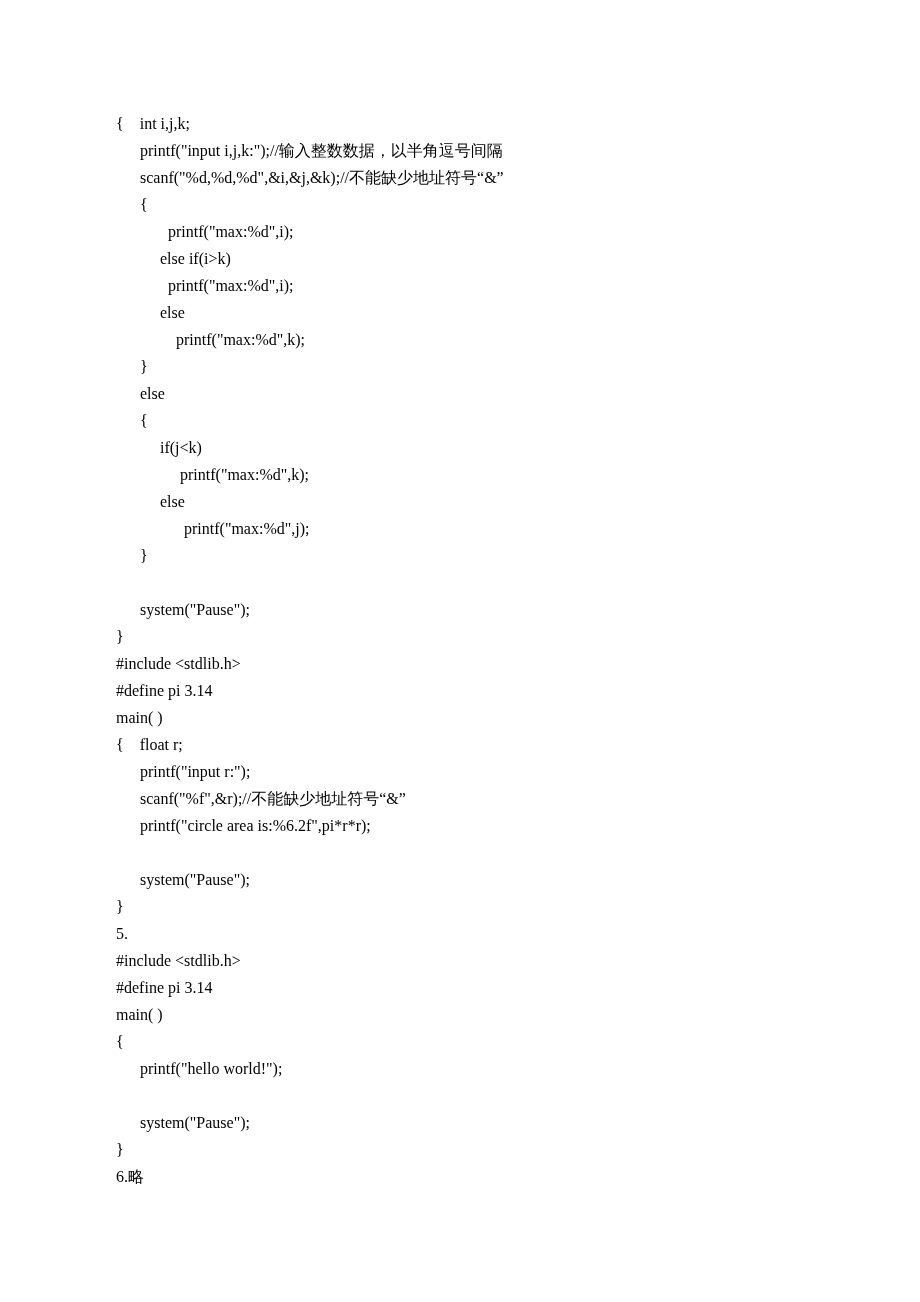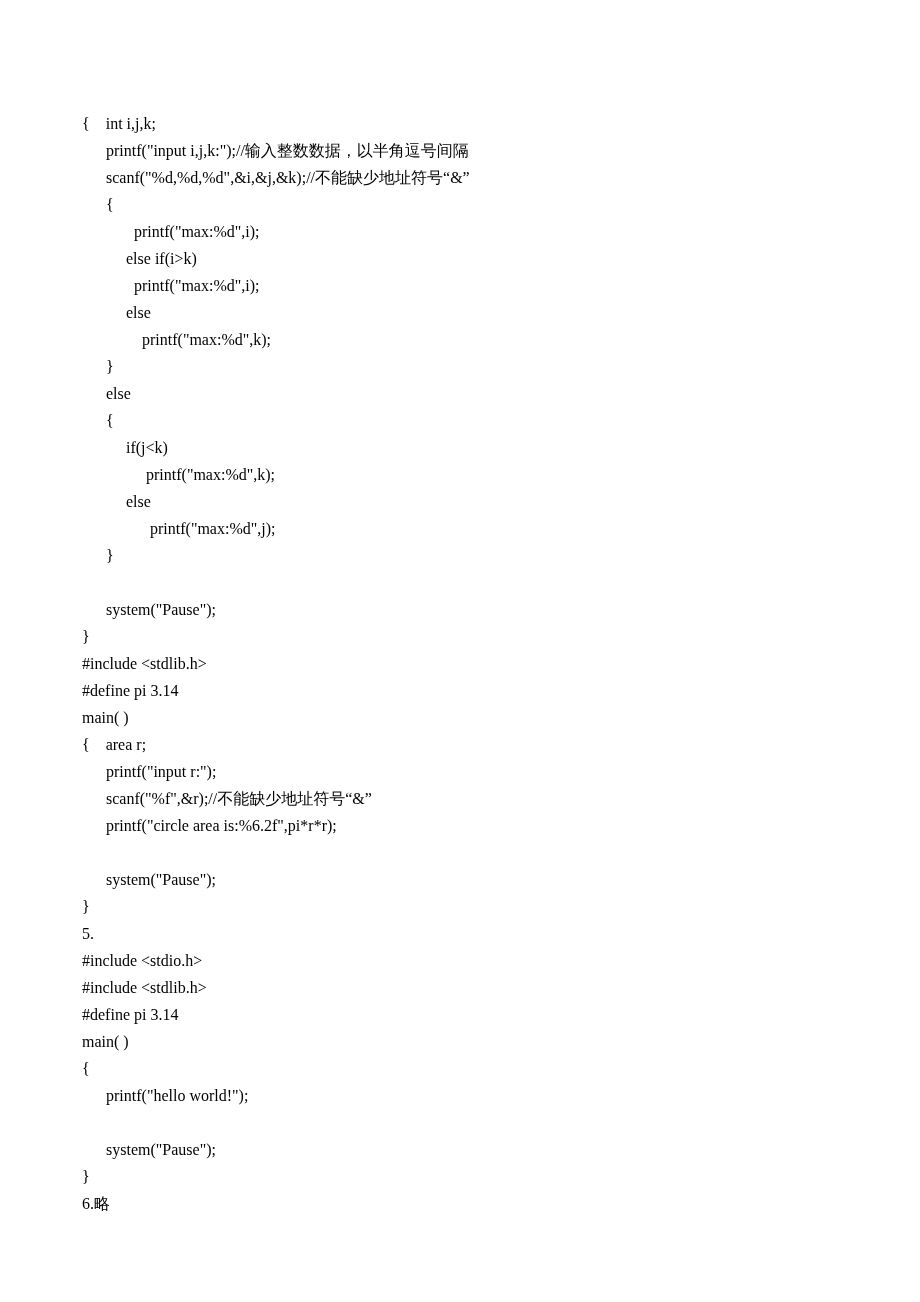--- a/index.html
+++ b/index.html
@@ -6,21 +6,21 @@
     margin: 0;
     padding: 0;
     background: #ffffff;
     width: 920px;
   }
   .page {
     width: 836px;
     min-height: 1302px;
     background: #ffffff;
     box-sizing: border-box;
-    padding: 110px 0 0 82px;
+    padding: 110px 0 0 116px;
     font-family: "Times New Roman", "SimSun", serif;
     font-size: 16px;
     line-height: 27px;
     color: #000000;
   }
   .code-line {
     white-space: pre;
   }
 </style>
 </head>
@@ -44,29 +44,28 @@
       <div class="code-line">                printf("max:%d",k);</div>
       <div class="code-line">           else</div>
       <div class="code-line">                 printf("max:%d",j);</div>
       <div class="code-line">      }</div>
       <div class="code-line">&nbsp;</div>
       <div class="code-line">      system("Pause");</div>
       <div class="code-line">}</div>
       <div class="code-line">#include &lt;stdlib.h&gt;</div>
       <div class="code-line">#define pi 3.14</div>
       <div class="code-line">main( )</div>
-      <div class="code-line">{    area r;</div>
+      <div class="code-line">{    float r;</div>
       <div class="code-line">      printf("input r:");</div>
       <div class="code-line">      scanf("%f",&amp;r);//不能缺少地址符号“&amp;”</div>
       <div class="code-line">      printf("circle area is:%6.2f",pi*r*r);</div>
       <div class="code-line">&nbsp;</div>
       <div class="code-line">      system("Pause");</div>
       <div class="code-line">}</div>
       <div class="code-line">5.</div>
-      <div class="code-line">#include &lt;stdio.h&gt;</div>
       <div class="code-line">#include &lt;stdlib.h&gt;</div>
       <div class="code-line">#define pi 3.14</div>
       <div class="code-line">main( )</div>
       <div class="code-line">{</div>
       <div class="code-line">      printf("hello world!");</div>
       <div class="code-line">&nbsp;</div>
       <div class="code-line">      system("Pause");</div>
       <div class="code-line">}</div>
       <div class="code-line">6.略</div>
     </div>

